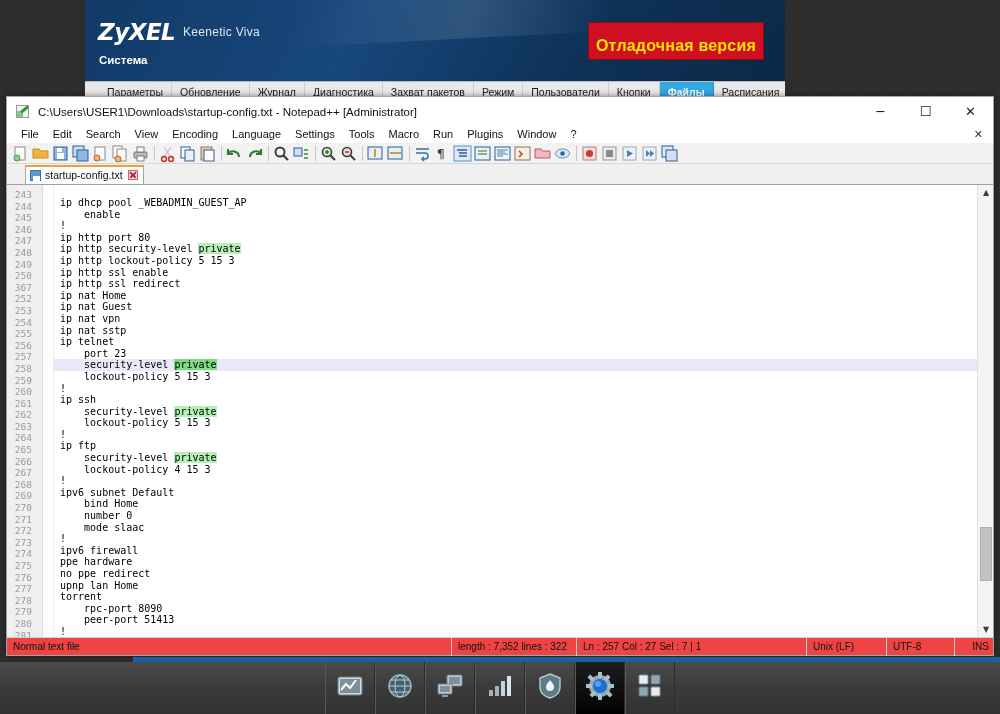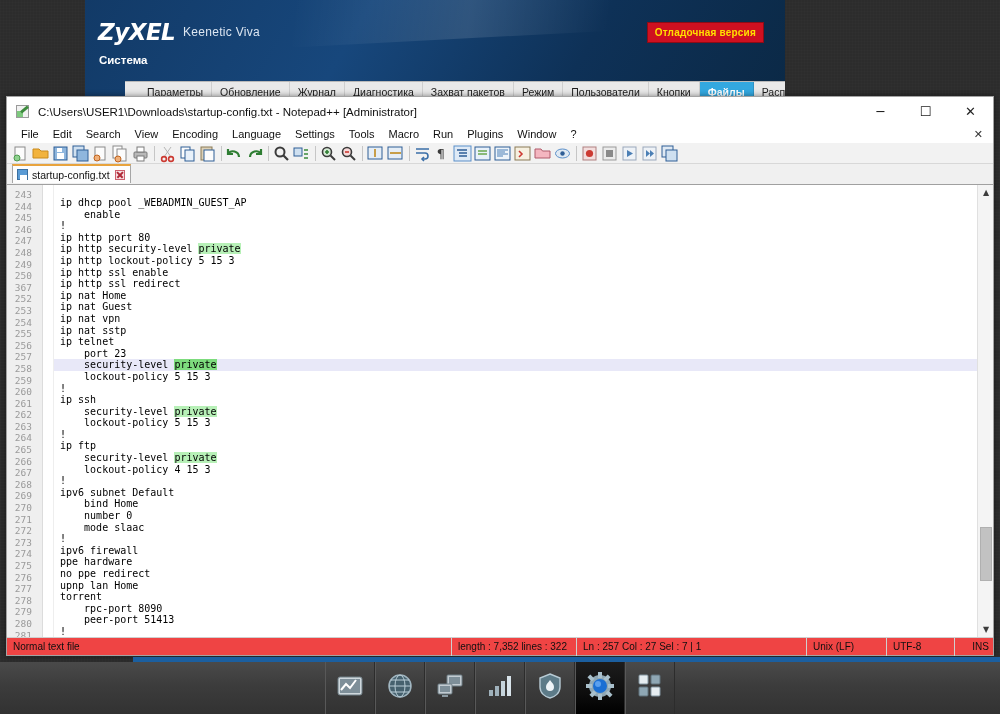--- a/index.html
+++ b/index.html
@@ -39,33 +39,32 @@
     position:absolute; left:98px; top:25px;
     font-size:12px; color:#dce6f2; letter-spacing:.3px;
   }
   .zy-section{
     position:absolute; left:14px; top:54px;
     font-size:11.5px; font-weight:bold; color:#ffffff;
   }
   .debug-badge{
     position:absolute; right:21px; top:22px;
     background:#cf1020; color:#ffe000;
-    font-size:10px; font-weight:bold;
-    padding:4px 7px 4px 7px;
+    font-size:16px; font-weight:bold;
+    padding:14px 7px 4px 7px;
     border:1px solid #8d0b16;
     letter-spacing:.2px;
   }
   
   #zy-tabs{
     position:absolute; left:0; bottom:0; width:100%; height:18px;
     background:#e9e9e9;
     border-top:1px solid #b9b9b9;
     display:flex; align-items:flex-end;
     padding-left:14px;
-    margin-left:40px;
   }
   #zy-tabs .tb{
     font-size:10.5px; color:#1b1b1b;
     padding:3px 8px 0 8px;
     border-right:1px solid #cfcfcf;
     white-space:nowrap; line-height:14px;
   }
   #zy-tabs .tb.active{
     background:#33a8e0; color:#ffffff; font-weight:bold;
     border-right:1px solid #2f93c4;
@@ -124,21 +123,21 @@
   .tbi{ width:19px; height:19px; position:relative; margin-right:1px; flex:0 0 19px; }
   .tbi svg{ display:block; }
   .tsep{ width:7px; height:19px; flex:0 0 7px; position:relative; }
   .tsep:after{
     content:""; position:absolute; left:3px; top:2px; width:1px; height:15px; background:#c6c6c6;
   }
   
   #npp-tabrow{
     height:21px; flex:0 0 21px; background:#f0f0f0;
     border-bottom:1px solid #a0a0a0;
-    display:flex; align-items:flex-start; padding-left:5px;
+    display:flex; align-items:center; padding-left:18px;
   }
   #npp-tabrow .dtab{
     height:19px; background:#fdfdfd;
     border:1px solid #a6a6a6; border-bottom:none;
     border-top:2px solid #e8a33d;
     display:flex; align-items:center; padding:0 5px 0 4px;
     font-size:10.5px; color:#111;
   }
   .tab-save{ width:11px; height:11px; background:#5a9bd5; border:1px solid #3a6fa0; margin-right:4px; position:relative; flex:0 0 11px;}
   .tab-save:after{content:""; position:absolute; left:2px; top:5px; width:7px; height:5px; background:#ffffff;}

